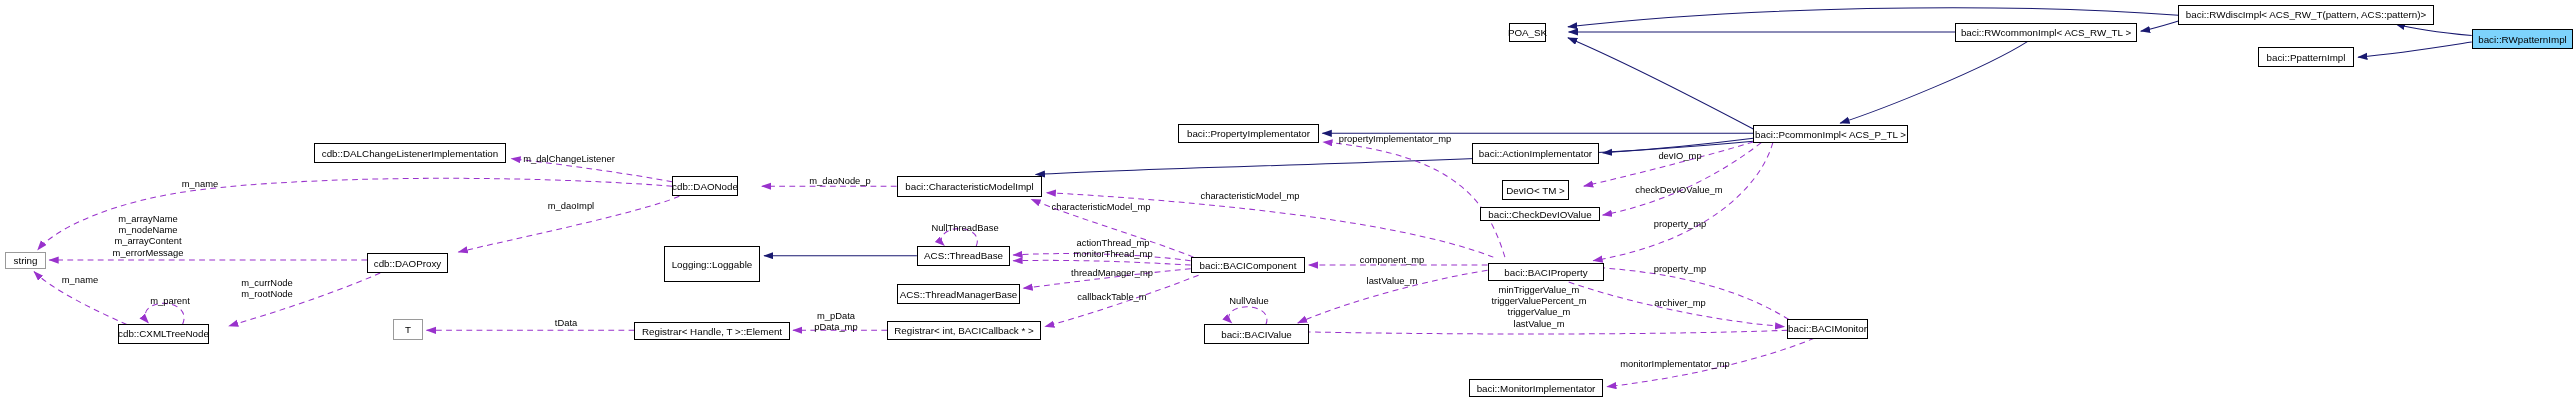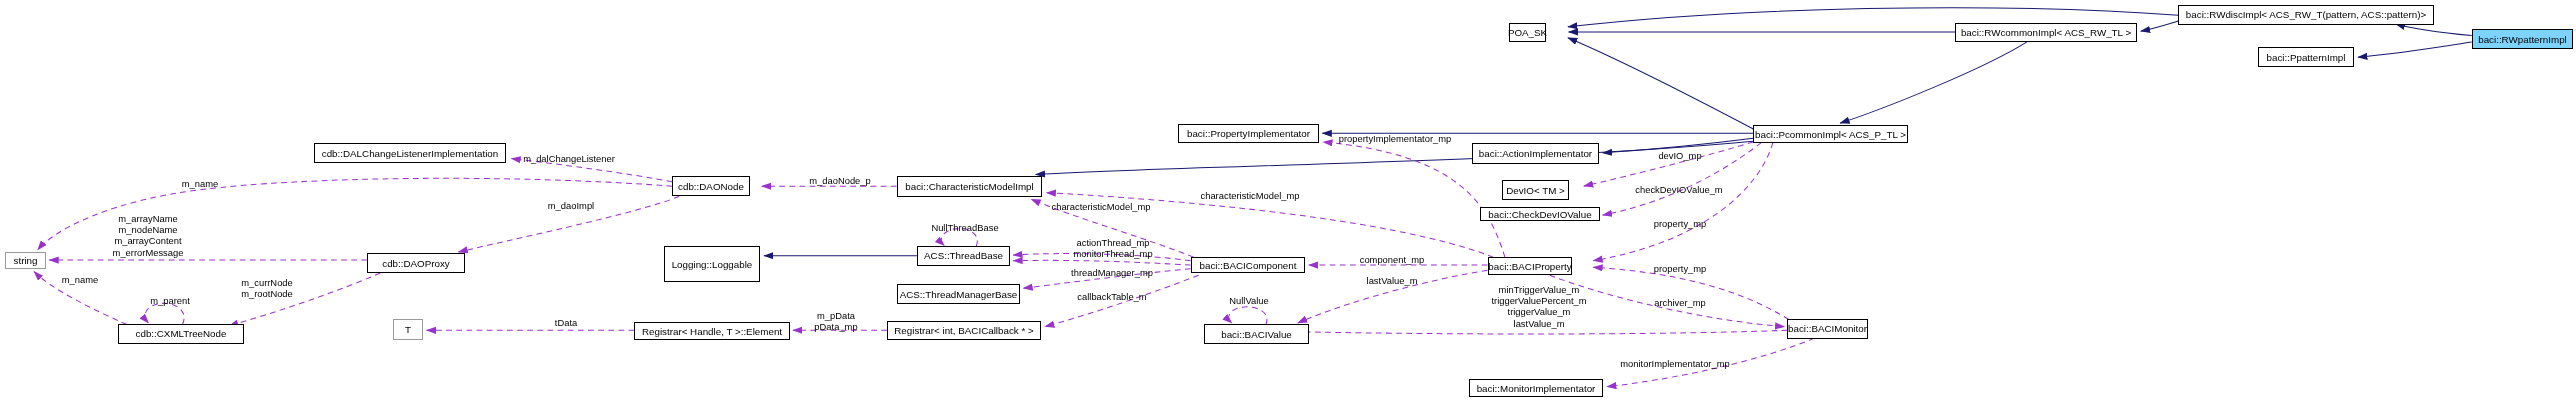--- a/index.html
+++ b/index.html
@@ -79,30 +79,30 @@
   <div class="node" style="left:1955px;top:22.5px;width:182px;height:19px">baci::RWcommonImpl&lt; ACS_RW_TL &gt;</div>
   <div class="node" style="left:2178px;top:5px;width:256px;height:19.6px">baci::RWdiscImpl&lt; ACS_RW_T(pattern, ACS::pattern)&gt;</div>
   <div class="node hl" style="left:2472px;top:29px;width:101px;height:20px">baci::RWpatternImpl</div>
   <div class="node" style="left:2258px;top:47px;width:96px;height:20px">baci::PpatternImpl</div>
   <div class="node" style="left:1178px;top:124px;width:141px;height:19px">baci::PropertyImplementator</div>
   <div class="node" style="left:1753px;top:125px;width:155px;height:18px">baci::PcommonImpl&lt; ACS_P_TL &gt;</div>
   <div class="node" style="left:1472px;top:143px;width:127px;height:21px">baci::ActionImplementator</div>
   <div class="node" style="left:1502px;top:180px;width:67px;height:20px">DevIO&lt; TM &gt;</div>
   <div class="node" style="left:1480px;top:207px;width:120px;height:14px">baci::CheckDevIOValue</div>
   <div class="node" style="left:314px;top:143px;width:192px;height:20px">cdb::DALChangeListenerImplementation</div>
-  <div class="node" style="left:672px;top:176px;width:78px;height:20px">cdb::DAONode</div>
+  <div class="node" style="left:672px;top:176px;width:66px;height:20px">cdb::DAONode</div>
   <div class="node" style="left:897px;top:176px;width:145px;height:21px">baci::CharacteristicModelImpl</div>
   <div class="node ext" style="left:5px;top:252px;width:41px;height:17.4px">string</div>
-  <div class="node" style="left:367px;top:253px;width:98px;height:20px">cdb::DAOProxy</div>
+  <div class="node" style="left:367px;top:253px;width:81px;height:20px">cdb::DAOProxy</div>
   <div class="node" style="left:664px;top:246px;width:96px;height:36px">Logging::Loggable</div>
   <div class="node" style="left:917px;top:246px;width:93px;height:19.6px">ACS::ThreadBase</div>
   <div class="node" style="left:897px;top:284px;width:123px;height:20px">ACS::ThreadManagerBase</div>
   <div class="node" style="left:1191px;top:257px;width:114px;height:16px">baci::BACIComponent</div>
-  <div class="node" style="left:1488px;top:257px;width:84px;height:18px">baci::BACIProperty</div>
-  <div class="node" style="left:118px;top:324px;width:126px;height:19.6px">cdb::CXMLTreeNode</div>
+  <div class="node" style="left:1488px;top:263px;width:116px;height:18px">baci::BACIProperty</div>
+  <div class="node" style="left:118px;top:324px;width:91px;height:19.6px">cdb::CXMLTreeNode</div>
   <div class="node ext" style="left:393px;top:319px;width:30px;height:21px">T</div>
   <div class="node" style="left:634px;top:322px;width:156px;height:18px">Registrar&lt; Handle, T &gt;::Element</div>
   <div class="node" style="left:887px;top:321px;width:154px;height:19px">Registrar&lt; int, BACICallback * &gt;</div>
   <div class="node" style="left:1204px;top:324px;width:105px;height:20px">baci::BACIValue</div>
   <div class="node" style="left:1787px;top:319px;width:81px;height:19.6px">baci::BACIMonitor</div>
   <div class="node" style="left:1469px;top:379px;width:134px;height:18px">baci::MonitorImplementator</div>
 
   <div class="elabel" style="left:569px;top:159px">m_dalChangeListener</div>
   <div class="elabel" style="left:200px;top:184px">m_name</div>
   <div class="elabel" style="left:840px;top:181px">m_daoNode_p</div>

